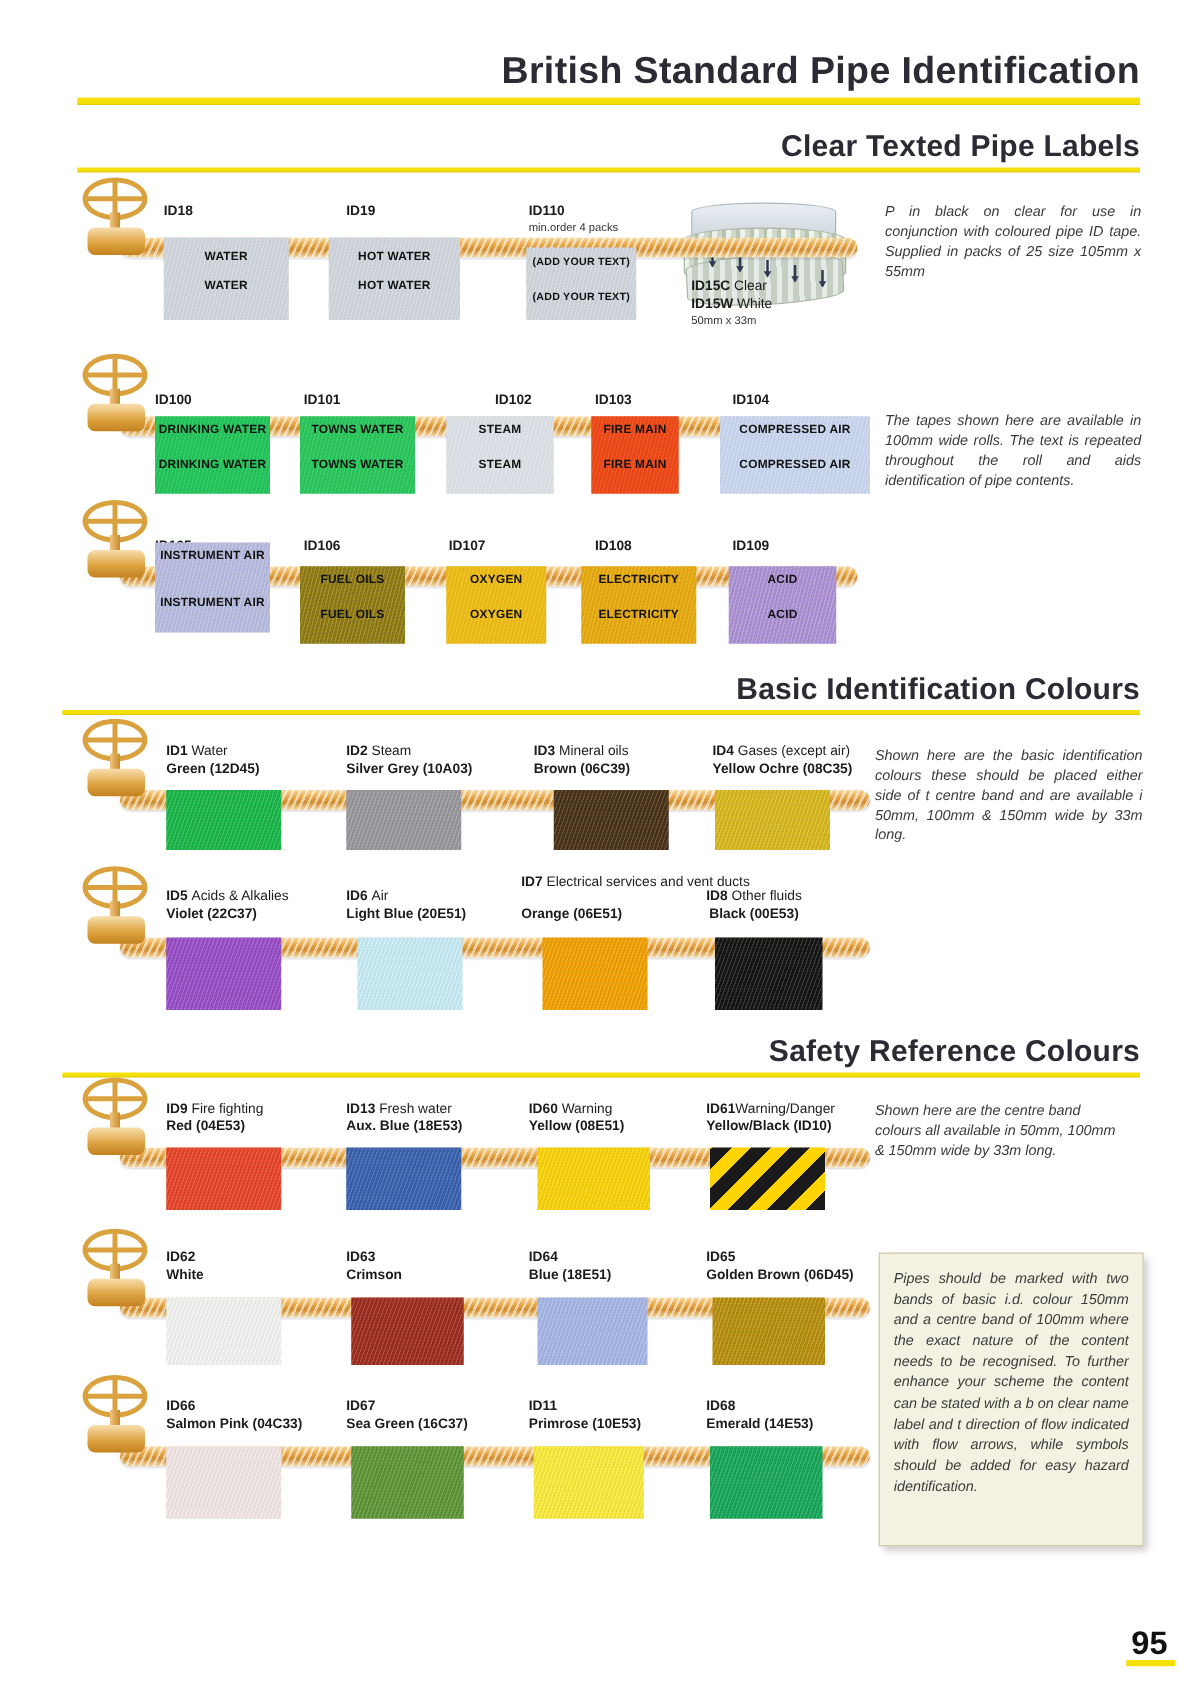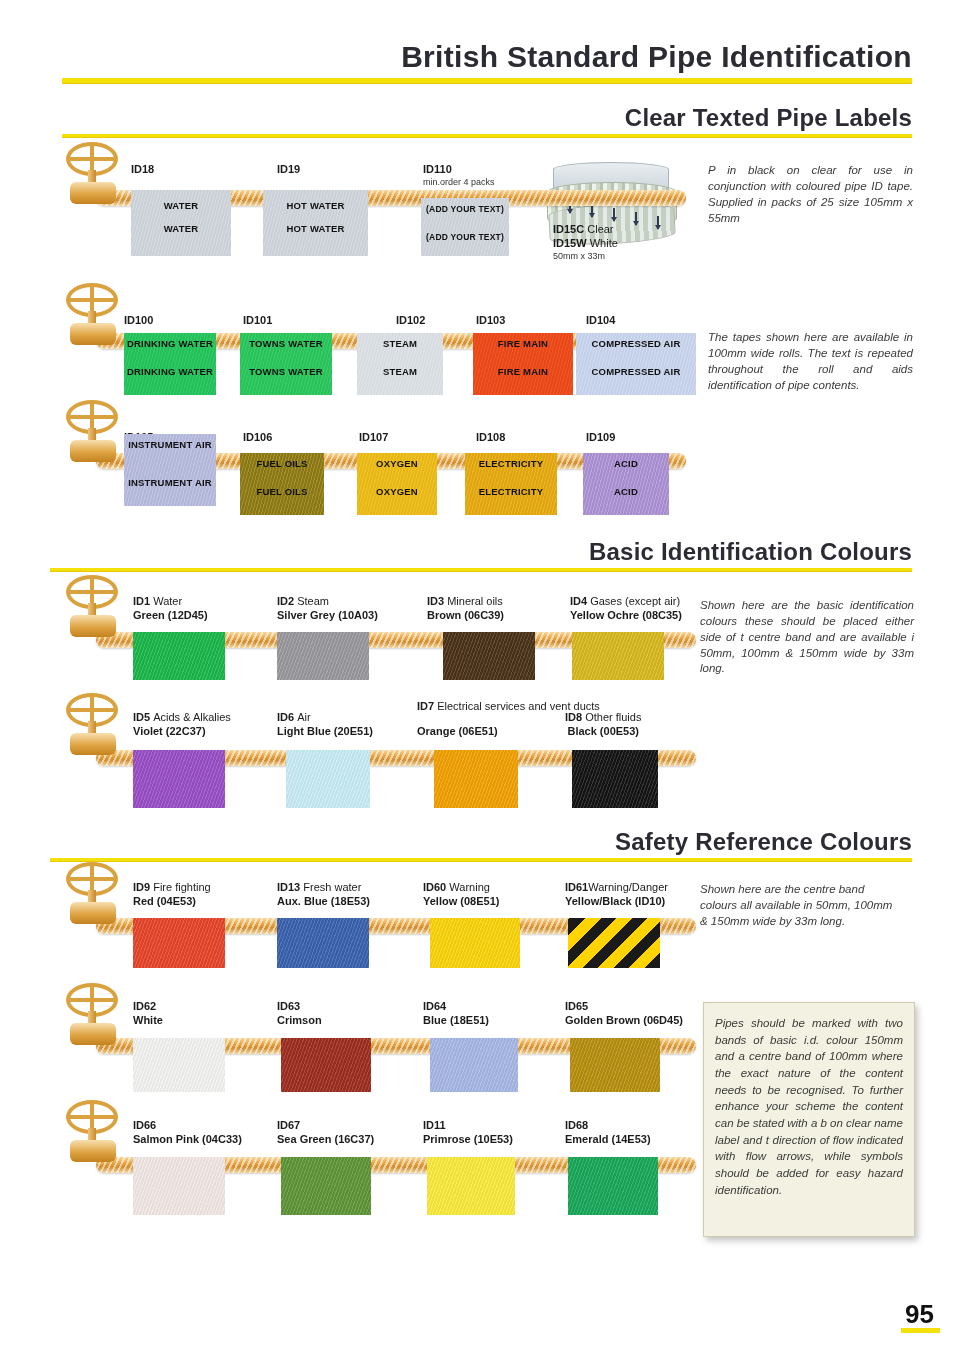--- a/index.html
+++ b/index.html
@@ -235,21 +235,21 @@
     <div class="code">ID102</div>
   </div>
 <div class="tape" style="left:357px; top:333px; width:86px; height:62px; background-color:#d8dde2;">
   <div class="txt t-up" style="top:5px;">STEAM</div>
   <div class="txt t-dn" style="bottom:18px;">STEAM</div>
 </div>
 
 <div class="grp" style="left:476px; top:314px;">
     <div class="code">ID103</div>
   </div>
-<div class="tape" style="left:473px; top:333px; width:100px; height:62px; background-color:#ea4a1c;">
+<div class="tape" style="left:473px; top:333px; width:70px; height:62px; background-color:#ea4a1c;">
   <div class="txt t-up" style="top:5px;">FIRE MAIN</div>
   <div class="txt t-dn" style="bottom:18px;">FIRE MAIN</div>
 </div>
 
 <div class="grp" style="left:586px; top:314px;">
     <div class="code">ID104</div>
   </div>
 <div class="tape" style="left:576px; top:333px; width:120px; height:62px; background-color:#c6d2ea;">
   <div class="txt t-up" style="top:5px;">COMPRESSED AIR</div>
   <div class="txt t-dn" style="bottom:18px;">COMPRESSED AIR</div>

